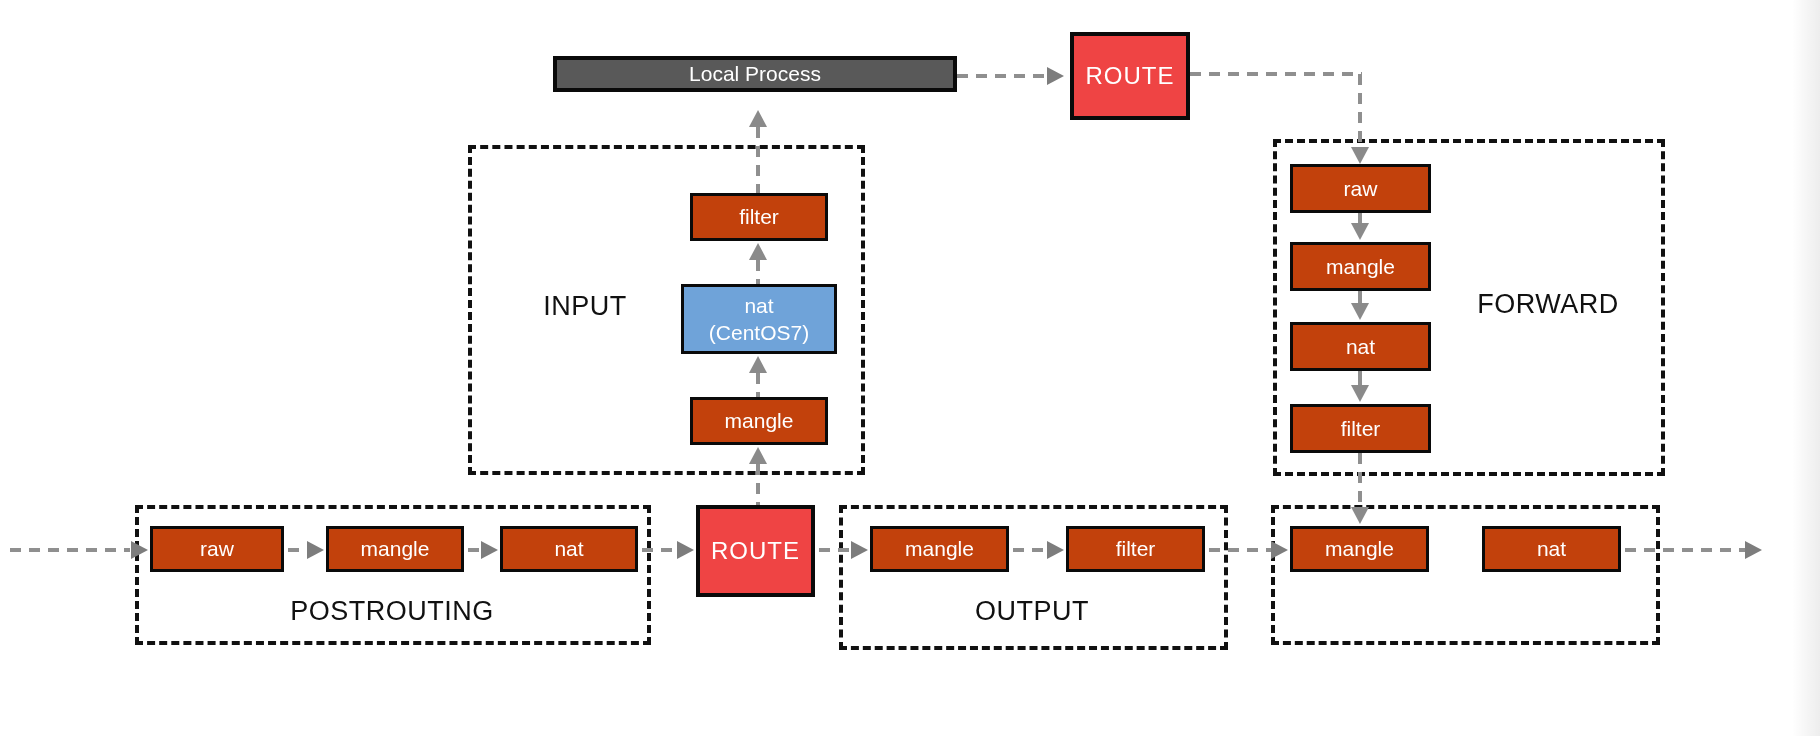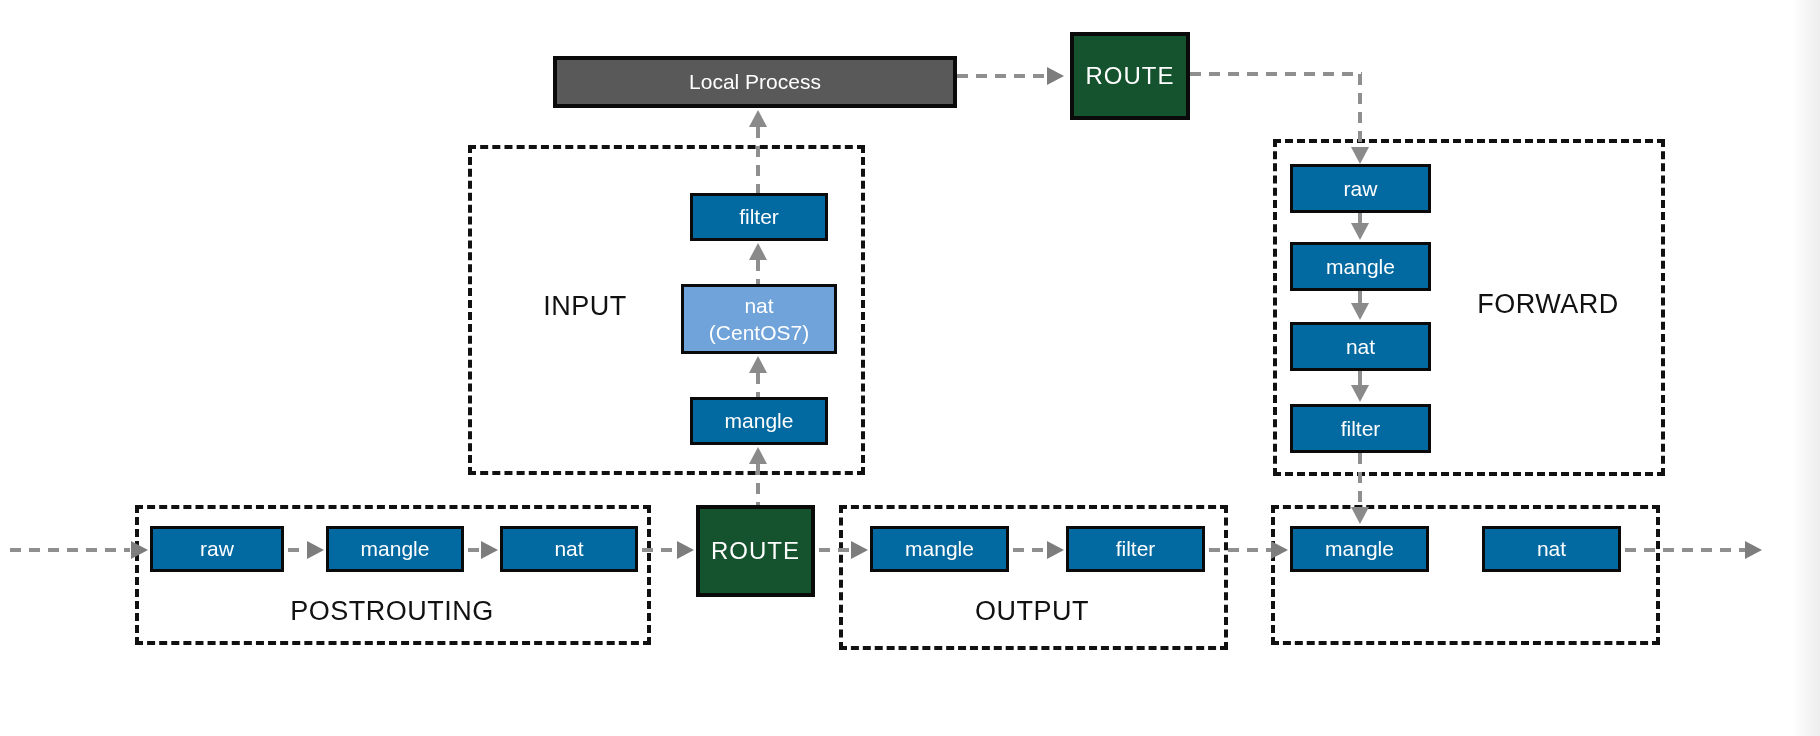--- a/index.html
+++ b/index.html
@@ -4,23 +4,23 @@
 <style>
   html,body{margin:0;padding:0;background:#ffffff;}
   .canvas{
     position:relative;width:1820px;height:736px;background:#ffffff;overflow:hidden;
     font-family:"Liberation Sans", sans-serif;
   }
   .node{
     position:absolute;box-sizing:border-box;display:flex;align-items:center;justify-content:center;
     color:#ffffff;border:3px solid #0a0a0a;font-size:21px;text-align:center;
   }
-  .chain{background:#0369a1;}
+  .chain{background:#c2410c;}
   .natc{background:#6FA3D9;flex-direction:column;line-height:1.3;}
-  .route{background:#14532d;border-width:4px;font-size:24px;letter-spacing:1px;}
+  .route{background:#ef4444;border-width:4px;font-size:24px;letter-spacing:1px;}
   .lproc{background:#595959;border-width:4px;}
   .region{position:absolute;box-sizing:border-box;border:4px dashed #111111;background:transparent;}
   .rlabel{
     position:absolute;transform:translate(-50%,-50%);color:#111111;font-size:27px;
     letter-spacing:0.5px;white-space:nowrap;
   }
   .hdash{position:absolute;height:4px;background:repeating-linear-gradient(90deg,#8f8f8f 0 11px,transparent 11px 19px);}
   .vdash{position:absolute;width:4px;background:repeating-linear-gradient(180deg,#8f8f8f 0 11px,transparent 11px 19px);}
   .vstem{position:absolute;width:4px;background:#8f8f8f;}
   .ah{position:absolute;width:0;height:0;}
@@ -42,21 +42,21 @@
   <div class="region" style="left:1273px;top:139px;width:392px;height:337px"></div>
   <div class="region" style="left:135px;top:505px;width:516px;height:140px"></div>
   <div class="region" style="left:839px;top:505px;width:389px;height:145px"></div>
   <div class="region" style="left:1271px;top:505px;width:389px;height:140px"></div>
 
   <div class="rlabel" style="left:585px;top:306px">INPUT</div>
   <div class="rlabel" style="left:1548px;top:304px">FORWARD</div>
   <div class="rlabel" style="left:392px;top:611px">POSTROUTING</div>
   <div class="rlabel" style="left:1032px;top:611px">OUTPUT</div>
 
-  <div class="node lproc" style="left:553px;top:56px;width:404px;height:52px">Local Process</div>
+  <div class="node lproc" style="left:553px;top:56px;width:404px;height:36px">Local Process</div>
   <div class="node route" style="left:1070px;top:32px;width:120px;height:88px">ROUTE</div>
 
   <div class="node chain" style="left:690px;top:193px;width:138px;height:48px">filter</div>
   <div class="node natc" style="left:681px;top:284px;width:156px;height:70px">
     <span>nat</span>
     <span>(CentOS7)</span>
   </div>
   <div class="node chain" style="left:690px;top:397px;width:138px;height:48px">mangle</div>
 
   <div class="node chain" style="left:1290px;top:164px;width:141px;height:49px">raw</div>

